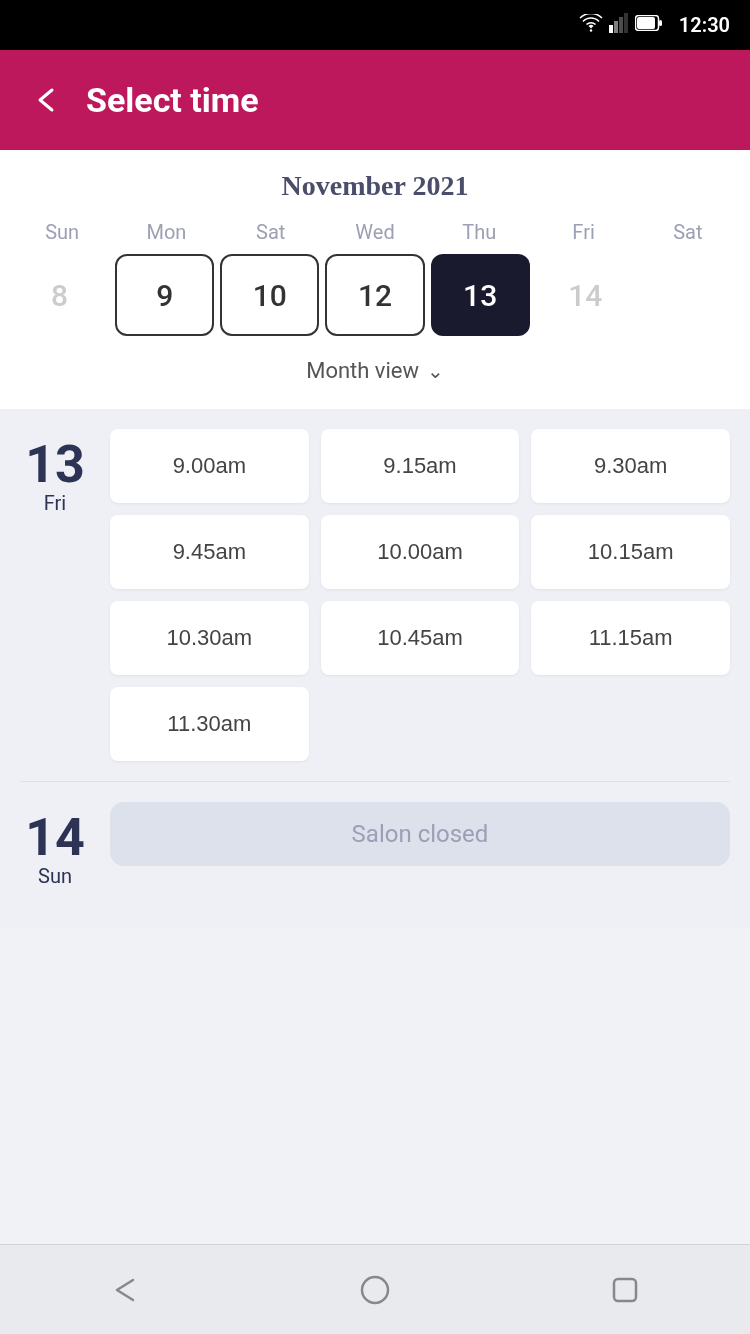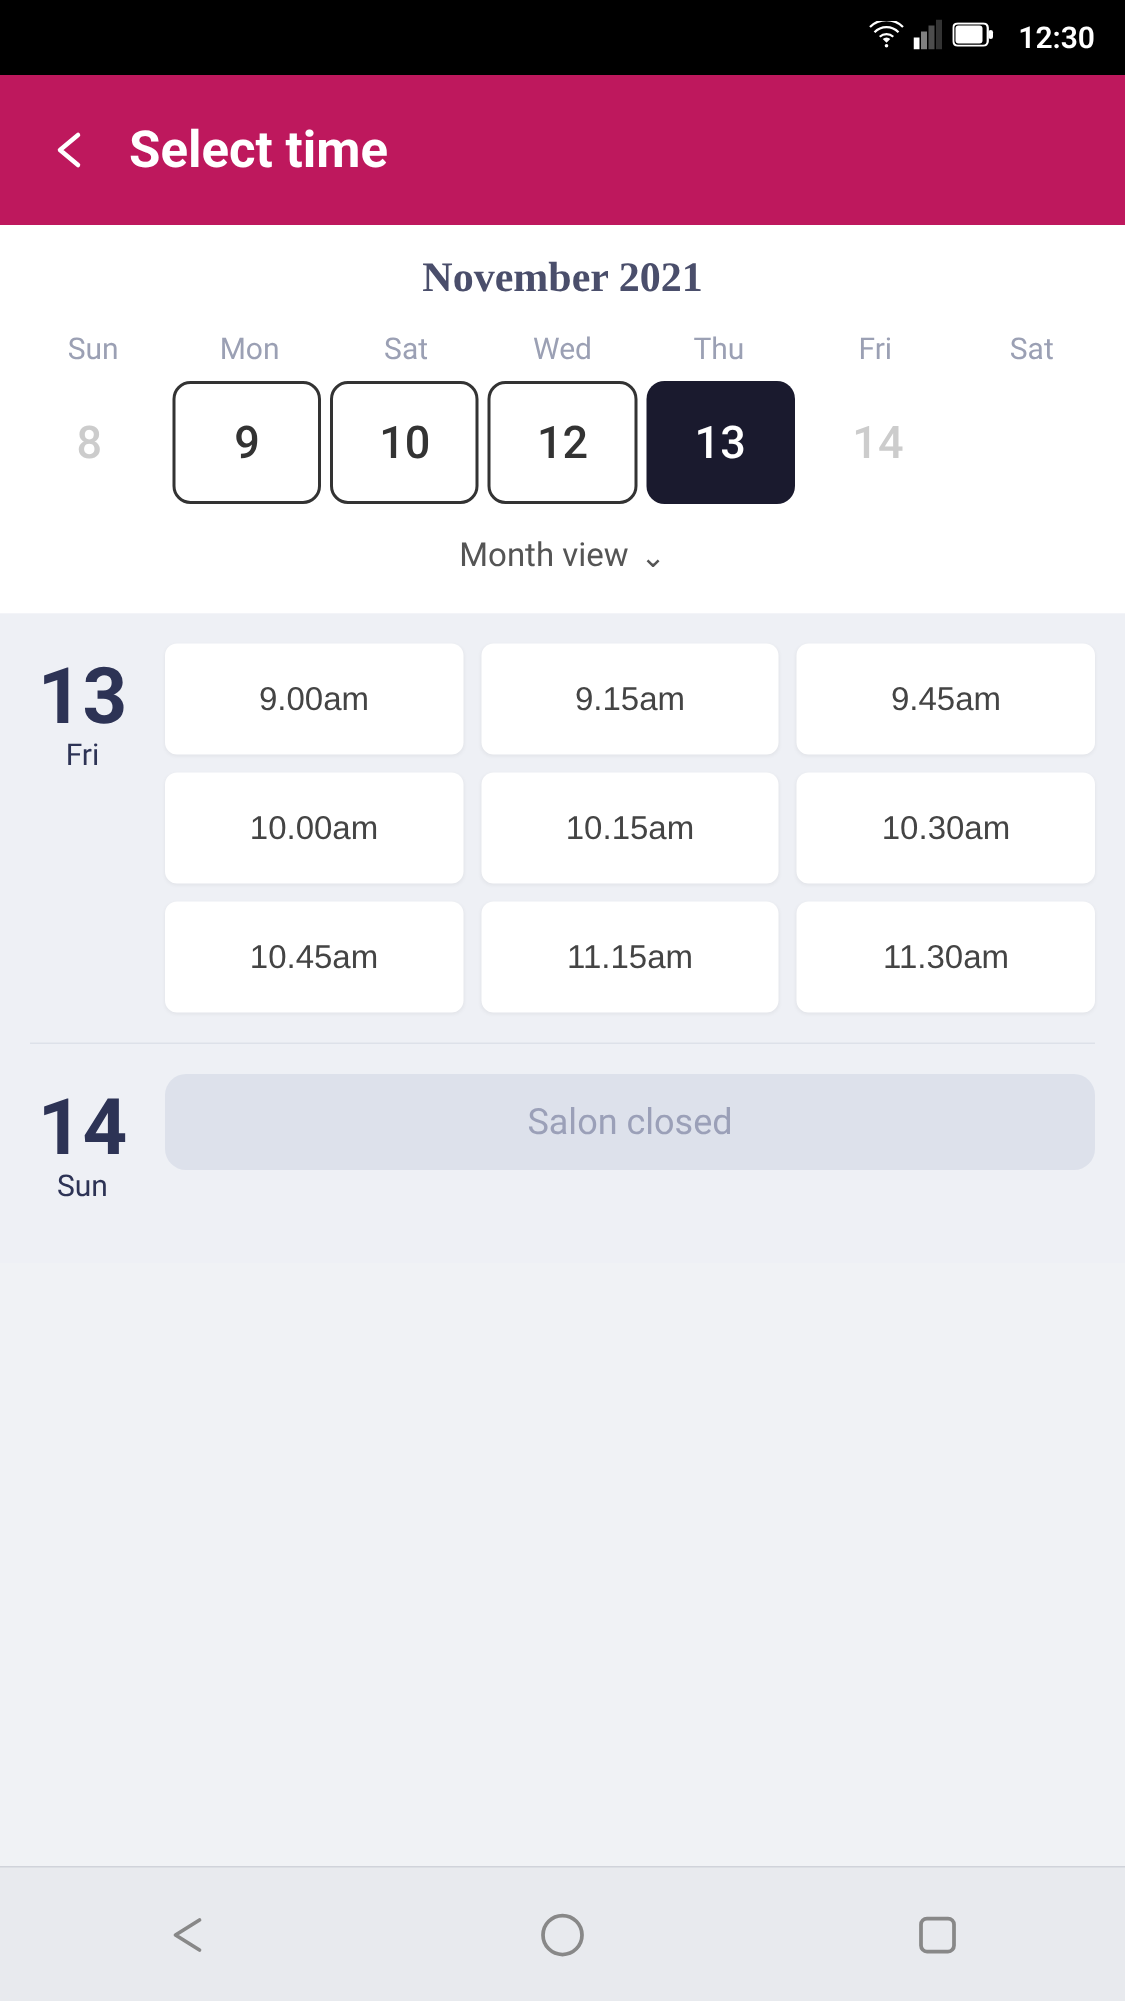--- a/index.html
+++ b/index.html
@@ -319,20 +319,21 @@
   <div class="timeslots-section">
 
     <div class="day-block">
       <div class="day-number-col">
         <span class="day-number">13</span>
         <span class="day-name">Fri</span>
       </div>
       <div class="slots-grid">
         <button class="time-slot">9.00am</button>
         <button class="time-slot">9.15am</button>
+        <button class="time-slot">9.30am</button>
         <button class="time-slot">9.45am</button>
         <button class="time-slot">10.00am</button>
         <button class="time-slot">10.15am</button>
         <button class="time-slot">10.30am</button>
         <button class="time-slot">10.45am</button>
         <button class="time-slot">11.15am</button>
         <button class="time-slot">11.30am</button>
       </div>
     </div>
 

